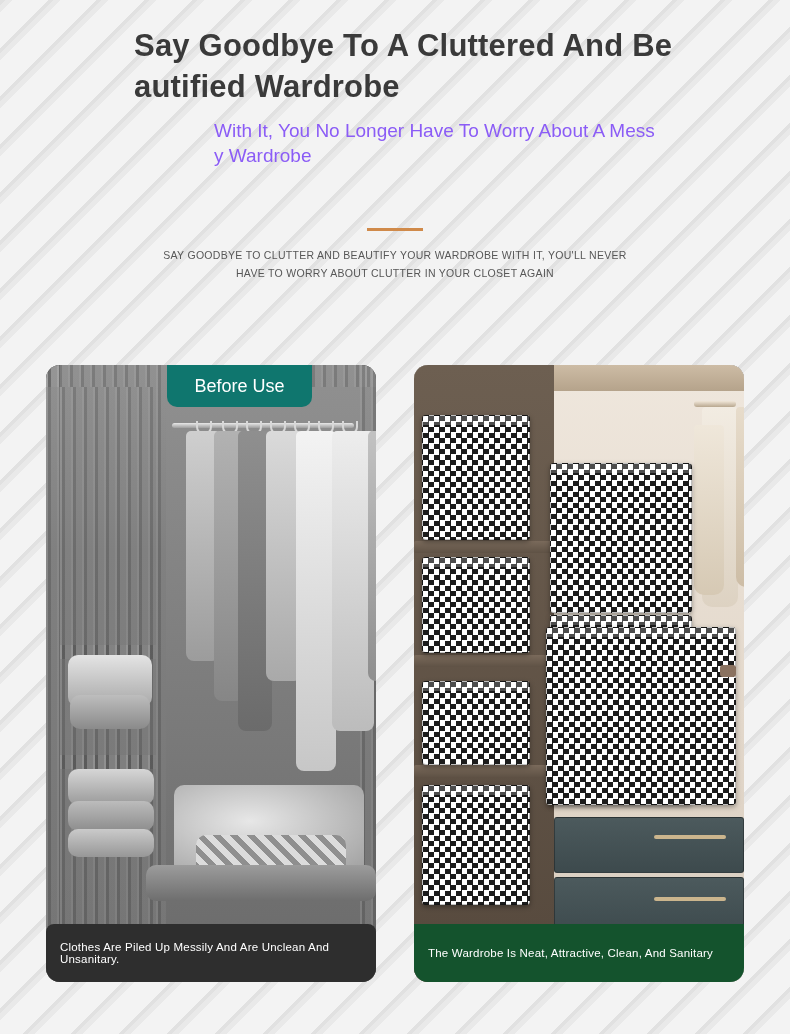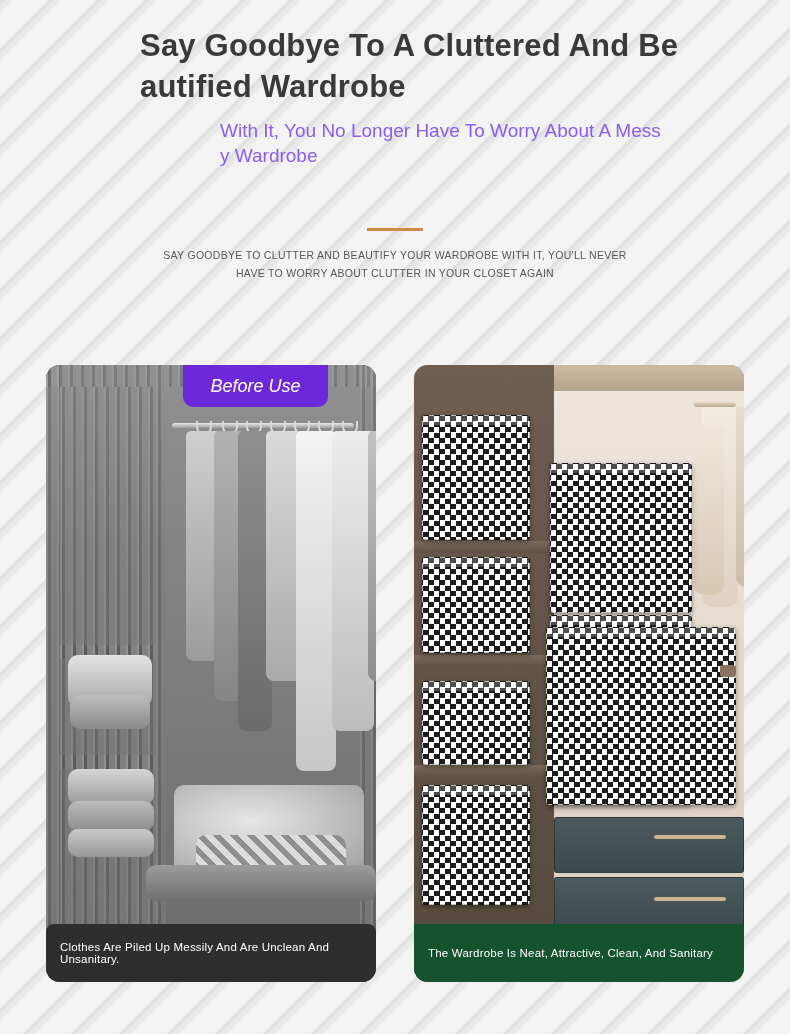--- a/index.html
+++ b/index.html
@@ -29,21 +29,21 @@
         rgba(0,0,0,0.03) 0px,
         rgba(0,0,0,0.03) 4px,
         rgba(0,0,0,0.0) 4px,
         rgba(0,0,0,0.0) 34px);
     background-size: 48px 48px, 48px 48px;
   }
 
   
   .header {
     position: absolute;
-    left: 8px; right: 0;
+    left: 2px; right: 0;
     top: 26px;
     padding: 0 110px 0 132px;
   }
   .title {
     font-size: 31px;
     font-weight: bold;
     color: #3a3a3a;
     line-height: 1.32;
     letter-spacing: 0.2px;
     word-break: break-all;
@@ -131,21 +131,21 @@
     min-width: 145px;
     padding: 0 22px;
     display: flex;
     align-items: center;
     justify-content: center;
     font-size: 18px;
     color: #fff;
     border-radius: 0 0 10px 10px;
     z-index: 5;
   }
-  .tab.before { background: #6d28d9; right: 48px; font-style: italic; }
+  .tab.before { background: #0f766e; right: 64px; }
   .tab.after  { background: #dd9551; right: 60px; }
 
   
   .bw { filter: grayscale(1); }
   .wardrobe-bg {
     position: absolute; inset: 0;
     background: linear-gradient(180deg, #8d8d8d 0%, #7b7b7b 30%, #6f6f6f 100%);
   }
   .wood-panel {
     position: absolute;

